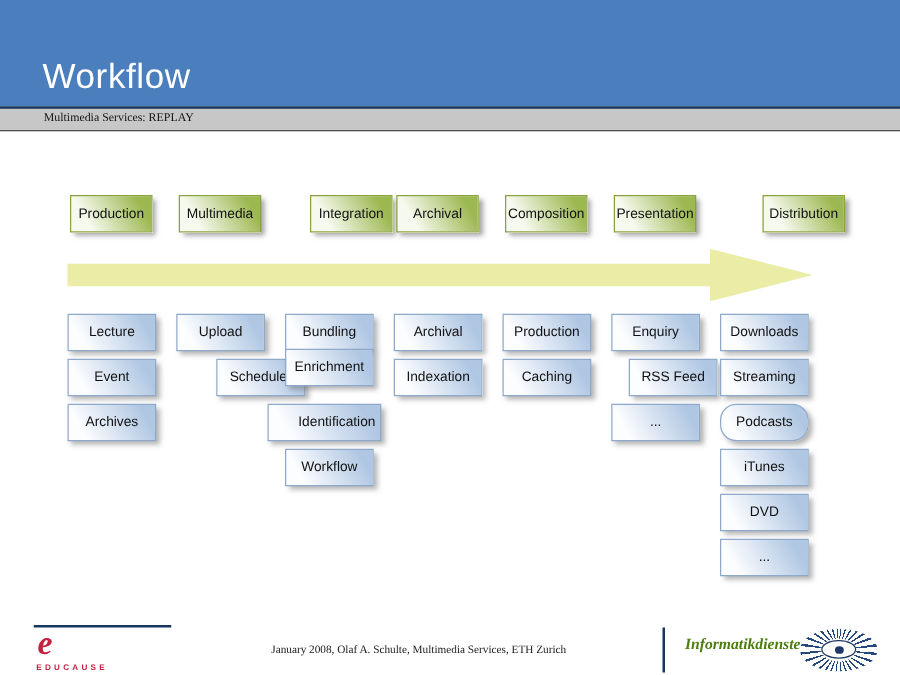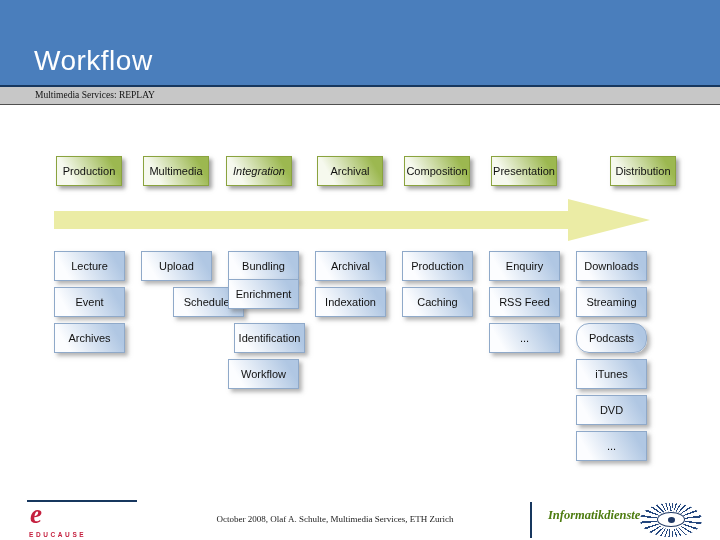--- a/index.html
+++ b/index.html
@@ -59,60 +59,60 @@
     <h1 class="title">Workflow</h1>
   </div>
 
   <div class="subbar">
     <span class="subtitle">Multimedia Services: REPLAY</span>
   </div>
 
   <div id="phase-row" class="layer">
       <div class="box phase" style="left: 0px; top: 0px;">Production</div>
       <div class="box phase" style="left: 87px; top: 0px;">Multimedia</div>
-      <div class="box phase" style="left: 170px; top: 0px; font-style: italic;">Integration</div>
+      <div class="box phase" style="left: 192px; top: 0px;">Integration</div>
       <div class="box phase" style="left: 261px; top: 0px;">Archival</div>
       <div class="box phase" style="left: 348px; top: 0px;">Composition</div>
       <div class="box phase" style="left: 435px; top: 0px;">Presentation</div>
       <div class="box phase" style="left: 522px; top: 0px; margin-left: 32px;">Distribution</div>
     </div>
 
   <div class="arrow-body"></div>
   <div class="arrow-head"></div>
 
   <div id="grid" class="layer">
       <div class="box cell" style="left: 0px; top: 0px;">Lecture</div>
       <div class="box cell" style="left: 0px; top: 36px;">Event</div>
       <div class="box cell" style="left: 0px; top: 72px;">Archives</div>
       <div class="box cell" style="left: 87px; top: 0px;">Upload</div>
       <div class="box cell" style="left: 87px; top: 36px; margin-left: 32px;">Scheduler</div>
       <div class="box cell" style="left: 174px; top: 0px;">Bundling</div>
       <div class="box cell" style="left: 174px; top: 28px;">Enrichment</div>
-      <div class="box cell" style="left: 180px; top: 72px;">Identification</div>
+      <div class="box cell" style="left: 160px; top: 72px; padding-left: 20px;">Identification</div>
       <div class="box cell" style="left: 174px; top: 108px;">Workflow</div>
       <div class="box cell" style="left: 261px; top: 0px;">Archival</div>
       <div class="box cell" style="left: 261px; top: 36px;">Indexation</div>
       <div class="box cell" style="left: 348px; top: 0px;">Production</div>
       <div class="box cell" style="left: 348px; top: 36px;">Caching</div>
       <div class="box cell" style="left: 435px; top: 0px;">Enquiry</div>
-      <div class="box cell" style="left: 435px; top: 36px;">RSS Feed</div>
+      <div class="box cell" style="left: 449px; top: 36px;">RSS Feed</div>
       <div class="box cell" style="left: 435px; top: 72px;">...</div>
       <div class="box cell" style="left: 522px; top: 0px;">Downloads</div>
       <div class="box cell" style="left: 522px; top: 36px;">Streaming</div>
       <div class="box cell" style="left: 522px; top: 72px; border-radius: 13px;">Podcasts</div>
       <div class="box cell" style="left: 522px; top: 108px;">iTunes</div>
       <div class="box cell" style="left: 522px; top: 144px;">DVD</div>
       <div class="box cell" style="left: 522px; top: 180px;">...</div>
     </div>
 
   <div class="edu-line"></div>
   <div class="edu-e">e</div>
   <div class="edu-text">EDUCAUSE</div>
 
-  <div class="footer-center">October 2008, Olaf A. Schulte, Multimedia Services, ETH Zurich</div>
+  <div class="footer-center">January 2008, Olaf A. Schulte, Multimedia Services, ETH Zurich</div>
 
   <div class="id-sep"></div>
   <div class="id-text">Informatikdienste</div>
   <span class="id-logo">
     <span class="rays"></span>
     <span class="eye"></span>
     <span class="pupil"></span>
   </span>
 
 </div>

